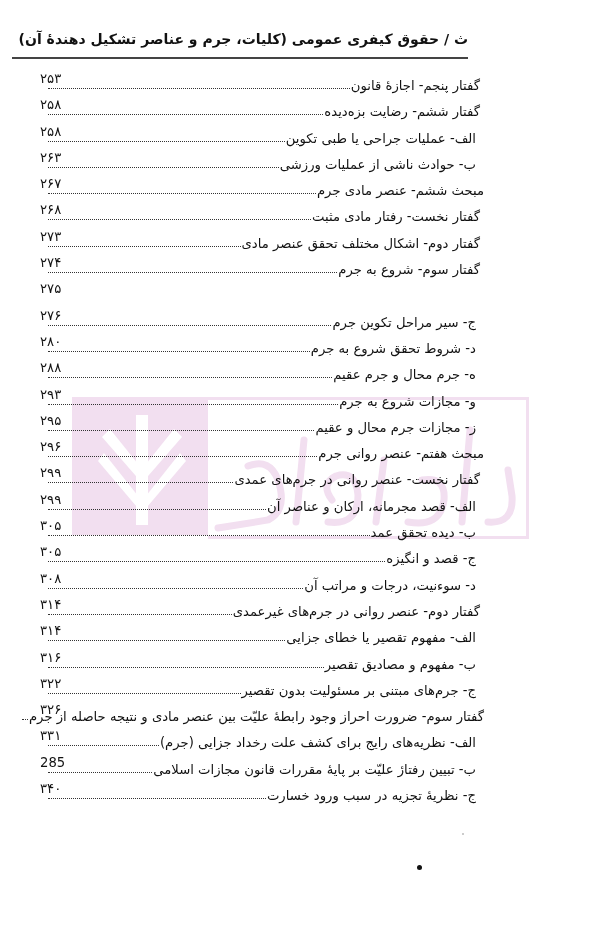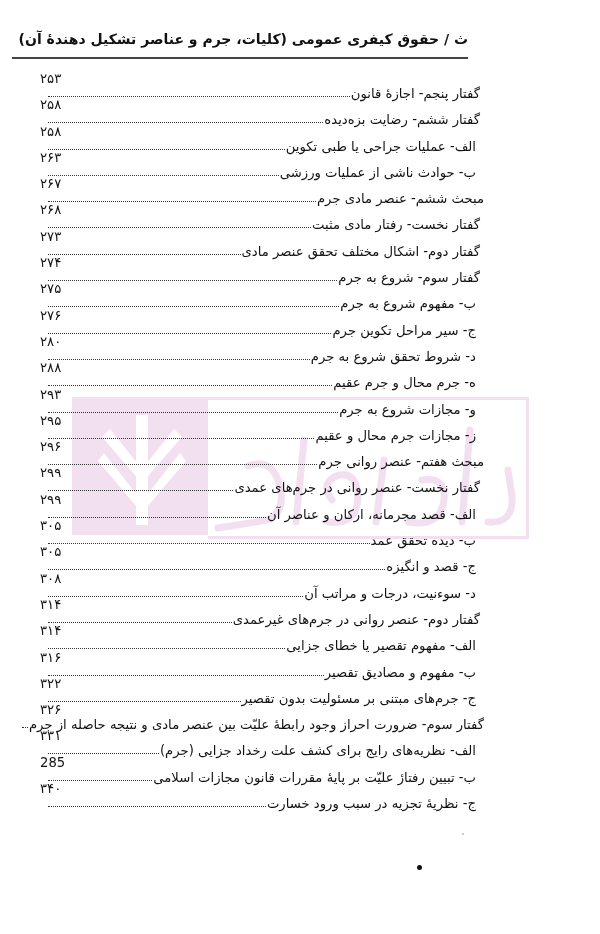--- a/index.html
+++ b/index.html
@@ -11,21 +11,21 @@
   .header-rule { position: absolute; left: 0; right: 0; top: 30px; height: 2px; background: #444; }
 
   .watermark { position: absolute; left: 72px; top: 397px; width: 458px; height: 138px; }
   .wm-box { position: absolute; left: 0; top: 0; width: 136px; height: 138px; background: #f2dff0; }
   .wm-outline { position: absolute; left: 136px; top: 0; width: 318px; height: 136px;
                 border: 3px solid #f2dff0; border-left: none; }
   .wm-box svg, .wm-outline svg { position: absolute; left: 0; top: 0; }
 
   .toc { position: absolute; left: 12px; top: 67px; width: 472px; }
   .toc-row { position: relative; height: 26.3px; direction: rtl; }
-  .toc-row .entry { position: absolute; top: 16px; right: 0; left: 36px; height: 18px;
+  .toc-row .entry { position: absolute; top: 8px; right: 0; left: 36px; height: 18px;
                     display: flex; align-items: flex-end; direction: rtl; }
   .toc-row .title { font-size: 13.2px; white-space: nowrap; background: transparent; padding-left: 1px; }
   .toc-row .dots { flex: 1; border-bottom: 1.6px dotted #333; margin-bottom: 4px; min-width: 6px; }
   .toc-row .page { position: absolute; left: 0; top: 4px; width: 40px; font-size: 13.2px;
                    direction: ltr; text-align: left; white-space: nowrap; margin-left: 28px; }
   .lvl-0 .entry { right: 0; }
   .lvl-1 .entry { right: 4px; }
   .lvl-2 .entry { right: 8px; }
 
   .stray-mark { position: absolute; left: 462px; top: 833px; width: 2px; height: 2px; background: #bbb; border-radius: 1px; }
@@ -119,24 +119,20 @@
       <span class="page">۲۷۳</span>
     </div>
   <div class="toc-row lvl-1">
       <div class="entry">
         <span class="title">گفتار سوم- شروع به جرم</span>
         <span class="dots"></span>
       </div>
       <span class="page">۲۷۴</span>
     </div>
   <div class="toc-row lvl-2">
-      <div class="entry">
-        <span class="title">ب- مفهوم شروع به جرم</span>
-        <span class="dots"></span>
-      </div>
       <span class="page">۲۷۵</span>
     </div>
   <div class="toc-row lvl-2">
       <div class="entry">
         <span class="title">ج- سیر مراحل تکوین جرم</span>
         <span class="dots"></span>
       </div>
       <span class="page">۲۷۶</span>
     </div>
   <div class="toc-row lvl-2">

